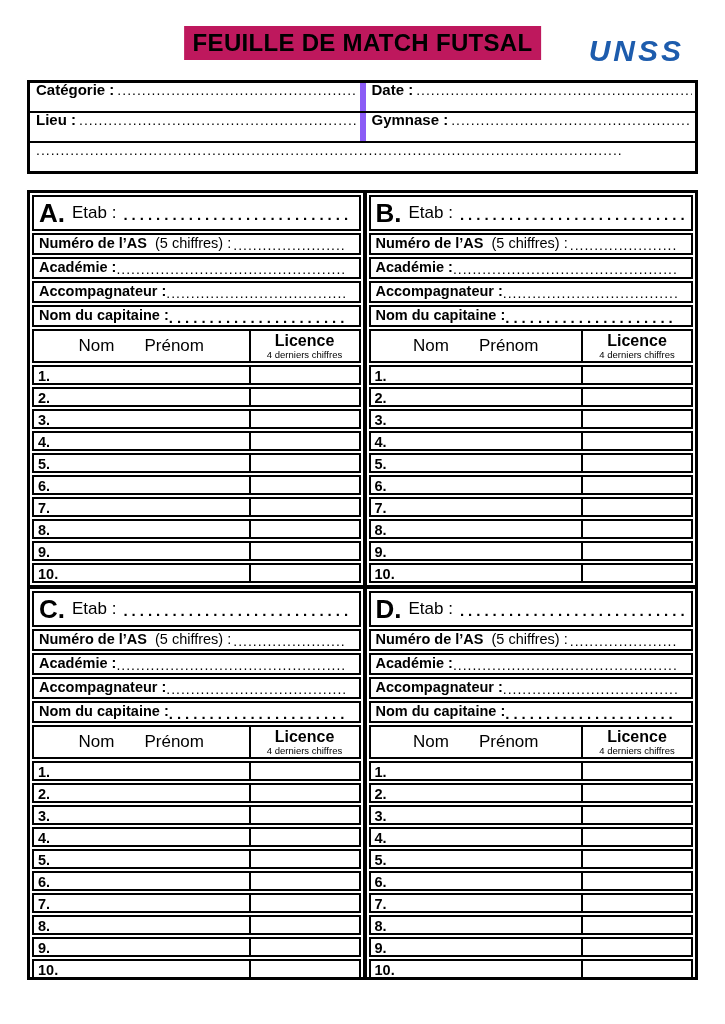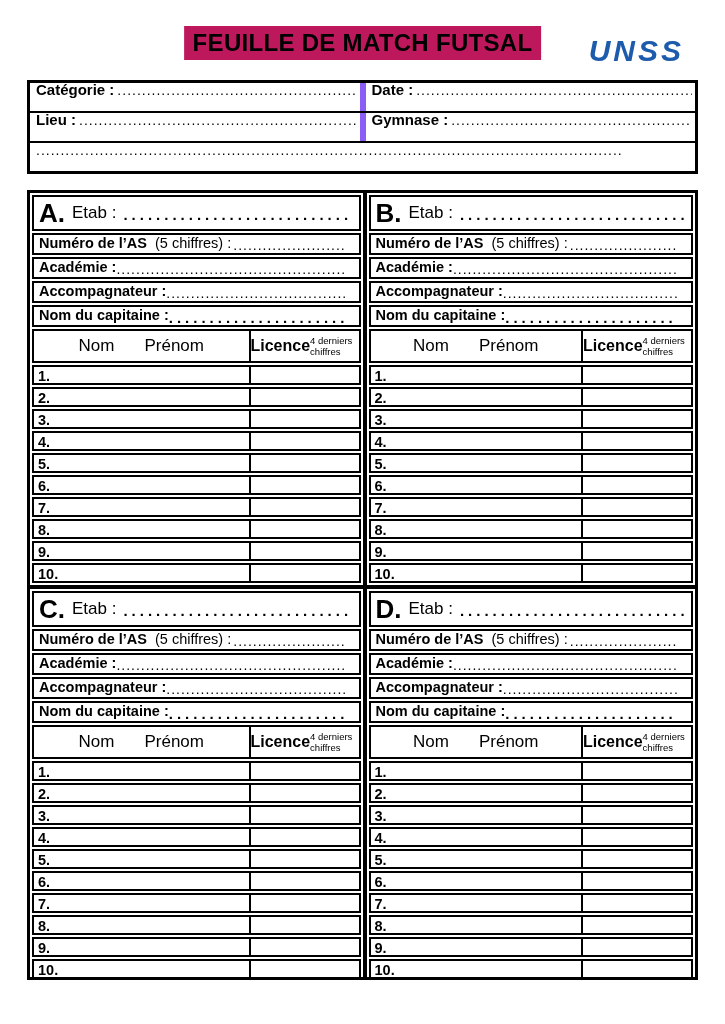--- a/index.html
+++ b/index.html
@@ -54,21 +54,21 @@
   .etab-row { height: 36px; display: flex; align-items: center; padding: 0 6px 0 5px; overflow: hidden; }
   .letter { font-size: 26px; font-weight: bold; line-height: 1; margin-right: 7px; }
   .etab-label { font-size: 17px; white-space: nowrap; margin-right: 7px; }
 
   .info-row { height: 22px; display: flex; align-items: flex-start; padding: 0 14px 0 5px; overflow: hidden; }
   .blabel { font-weight: bold; font-size: 14.5px; white-space: nowrap; }
   .rlabel { font-size: 14.5px; white-space: nowrap; margin-left: 8px; margin-right: 2px; }
 
   .thead { height: 34px; display: flex; }
   .name-head { flex: 1; display: flex; align-items: center; justify-content: center; gap: 30px; font-size: 17px; overflow: hidden; }
-  .lic-head { width: 108px; border-left: 2px solid #000; display: flex; flex-direction: row; align-items: center; justify-content: center; }
+  .lic-head { width: 108px; border-left: 2px solid #000; display: flex; flex-direction: column; align-items: center; justify-content: center; }
   .lic-title { font-size: 16px; font-weight: bold; line-height: 16px; }
   .lic-sub { font-size: 9.5px; line-height: 11px; }
 
   .prow { height: 20px; display: flex; }
   .pnum { flex: 1; font-weight: bold; font-size: 14.5px; padding: 1px 0 0 4px; overflow: hidden; }
   .pcell { width: 108px; border-left: 2px solid #000; }
 </style>
 </head>
 <body>
 

